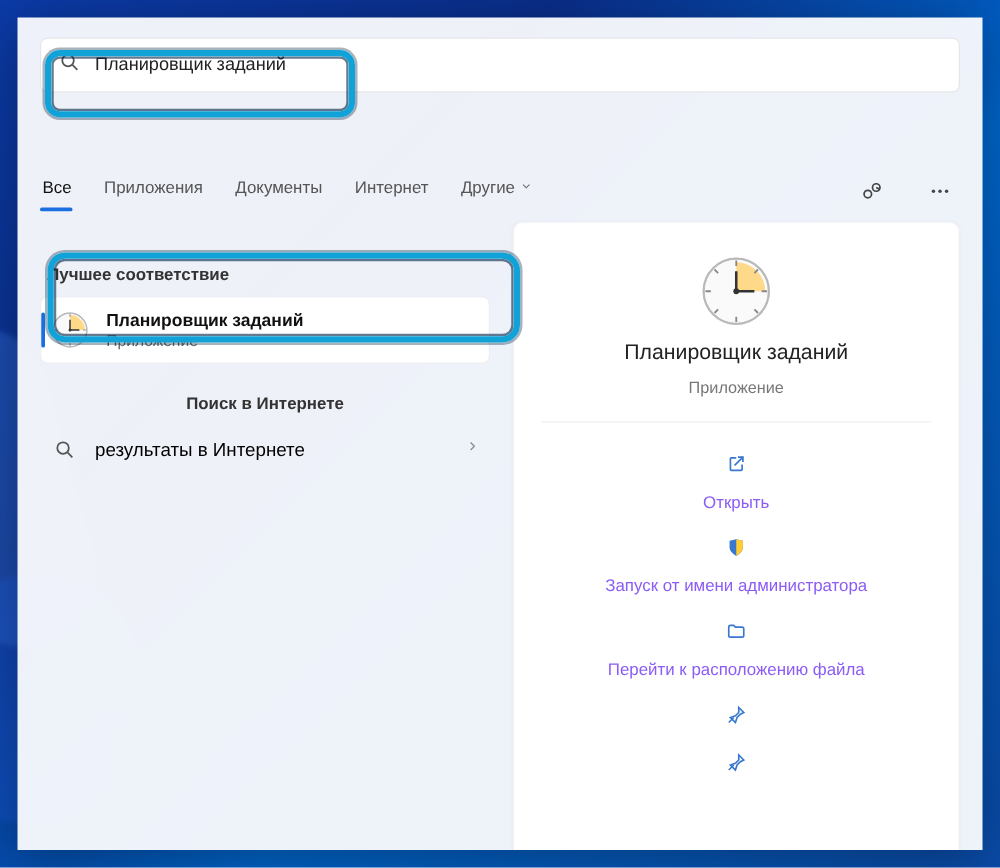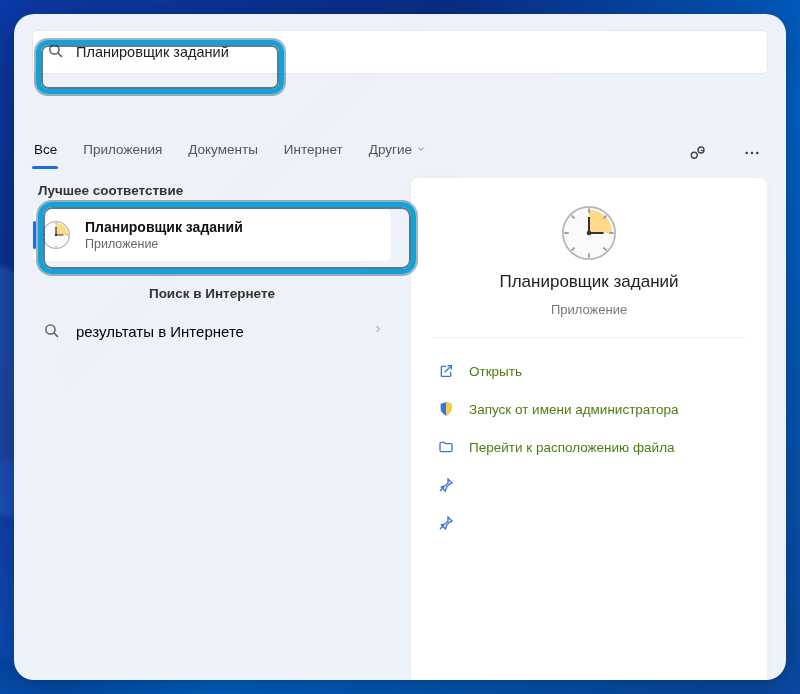--- a/index.html
+++ b/index.html
@@ -10,21 +10,21 @@
     height: 694px;
     overflow: hidden;
     position: relative;
   }
   .bg-shape1 { position:absolute; left:-60px; top:260px; width:120px; height:260px; background:rgba(80,150,255,0.25); border-radius:60px; transform:rotate(-15deg); filter:blur(2px);}
   .bg-shape2 { position:absolute; left:-40px; top:460px; width:140px; height:200px; background:rgba(30,90,220,0.35); border-radius:60px; transform:rotate(10deg); filter:blur(2px);}
   .window {
     position: absolute;
     left: 14px; top: 14px; right: 14px; bottom: 14px;
     background: rgba(248,249,252,0.96);
-    border-radius: 20px;
+    border-radius: 0;
     box-shadow: 0 8px 40px rgba(0,0,0,0.35);
     overflow: hidden;
   }
   .searchbar-row {
     padding: 16px 18px 0 18px;
   }
   .searchbar {
     background: #fff;
     border: 1px solid #e6e6ea;
     border-radius: 6px;
@@ -67,21 +67,21 @@
     width: 26px;
   }
   .tabs-spacer { flex:1; }
   .top-icon-btn { width:32px; height:32px; display:flex; align-items:center; justify-content:center; border-radius:4px; cursor:pointer; color:#444; }
   .content {
     display:flex;
     padding: 8px 18px 18px 18px;
     gap: 18px;
     height: calc(100% - 130px);
   }
-  .left-col { width: 360px; }
+  .left-col { width: 360px; margin-top: 29px; }
   .section-header { font-size: 13.5px; color:#333; font-weight:600; padding: 6px 6px 10px 6px; }
   .result-row {
     display:flex; align-items:center; gap:14px;
     padding: 10px 8px;
     border-radius:6px;
     position:relative;
     cursor:pointer;
   }
   .result-row.selected {
     background:#fff;
@@ -121,21 +121,21 @@
     border:1px solid #eceef3;
     border-radius:8px;
     padding: 26px 22px;
     box-shadow: 0 1px 4px rgba(0,0,0,0.03);
   }
   .preview-head { display:flex; flex-direction:column; align-items:center; gap:10px; padding-bottom:20px; border-bottom:1px solid #eef0f4; }
   .app-icon-lg { width:58px; height:58px; border-radius:50%; display:flex; align-items:center; justify-content:center; }
   .preview-title { font-size:17px; color:#222; }
   .preview-sub { font-size:13px; color:#777; }
   .actions { display:flex; flex-direction:column; gap:4px; padding-top:16px; }
-  .action-row { display:flex; align-items:center; gap:14px; padding:8px 4px; border-radius:5px; cursor:pointer; font-size:13.5px; color:#4d7c0f; }
+  .action-row { display:flex; align-items:center; gap:14px; padding:8px 4px; border-radius:5px; cursor:pointer; font-size:13.5px; color:#8b5cf6;flex-direction:column; }
   .action-icon { width:18px; height:18px; color:#3a78d0; display:flex; align-items:center; justify-content:center; flex-shrink:0; }
   .search-icon-small { width:22px; height:22px; display:flex; align-items:center; justify-content:center; flex-shrink:0; }
 </style>
 </head>
 <body>
 
 <div class="bg-shape1"></div>
 <div class="bg-shape2"></div>
 
 <div class="window">

